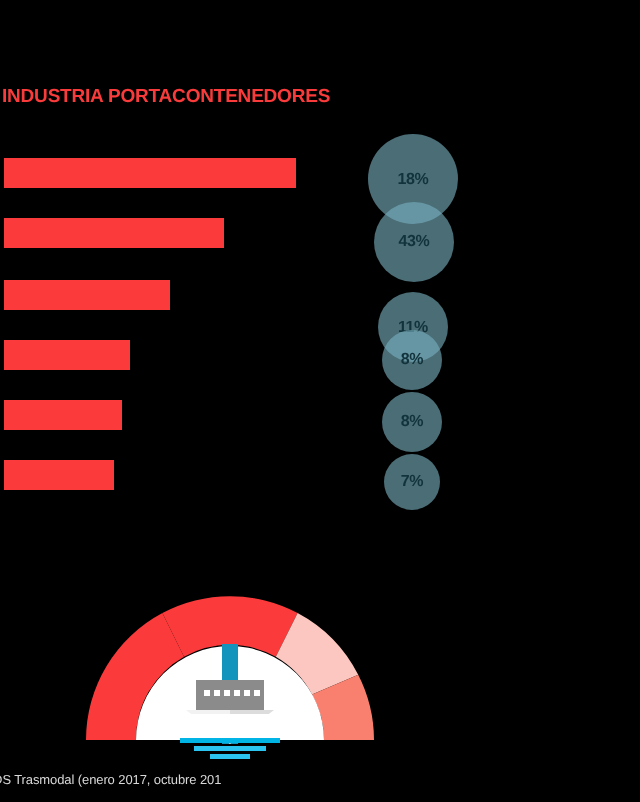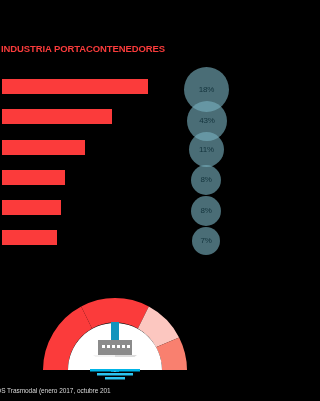--- a/index.html
+++ b/index.html
@@ -68,21 +68,21 @@
   .bubble {
     position: absolute;
     border-radius: 50%;
     background: rgba(120,176,190,0.62);
     display: flex;
     align-items: center;
     justify-content: center;
   }
   .bubble-label {
     font-size: 8px;
-    font-weight: normal;
+    font-weight: bold;
     color: #13333c;
     letter-spacing: -0.2px;
     line-height: 8px;
     text-align: right;
   }
 
   
   #gauge-section {
     position: absolute;
     left: 41px;
@@ -153,21 +153,21 @@
     <div class="bar" style="width:55px;"></div>
   </div>
 
   <div id="bubble-column">
     <div class="bubble" style="left:1px; top:7px; width:45px; height:45px;">
       <span class="bubble-label">18%</span>
     </div>
     <div class="bubble" style="left:4px; top:41px; width:40px; height:40px;">
       <span class="bubble-label">43%</span>
     </div>
-    <div class="bubble" style="left:6px; top:72px; width:35px; height:35px;">
+    <div class="bubble" style="left:6px; top:86px; width:35px; height:35px;">
       <span class="bubble-label">11%</span>
     </div>
     <div class="bubble" style="left:8px; top:105px; width:30px; height:30px;">
       <span class="bubble-label">8%</span>
     </div>
     <div class="bubble" style="left:8px; top:136px; width:30px; height:30px;">
       <span class="bubble-label">8%</span>
     </div>
     <div class="bubble" style="left:9px; top:167px; width:28px; height:28px;">
       <span class="bubble-label">7%</span>

